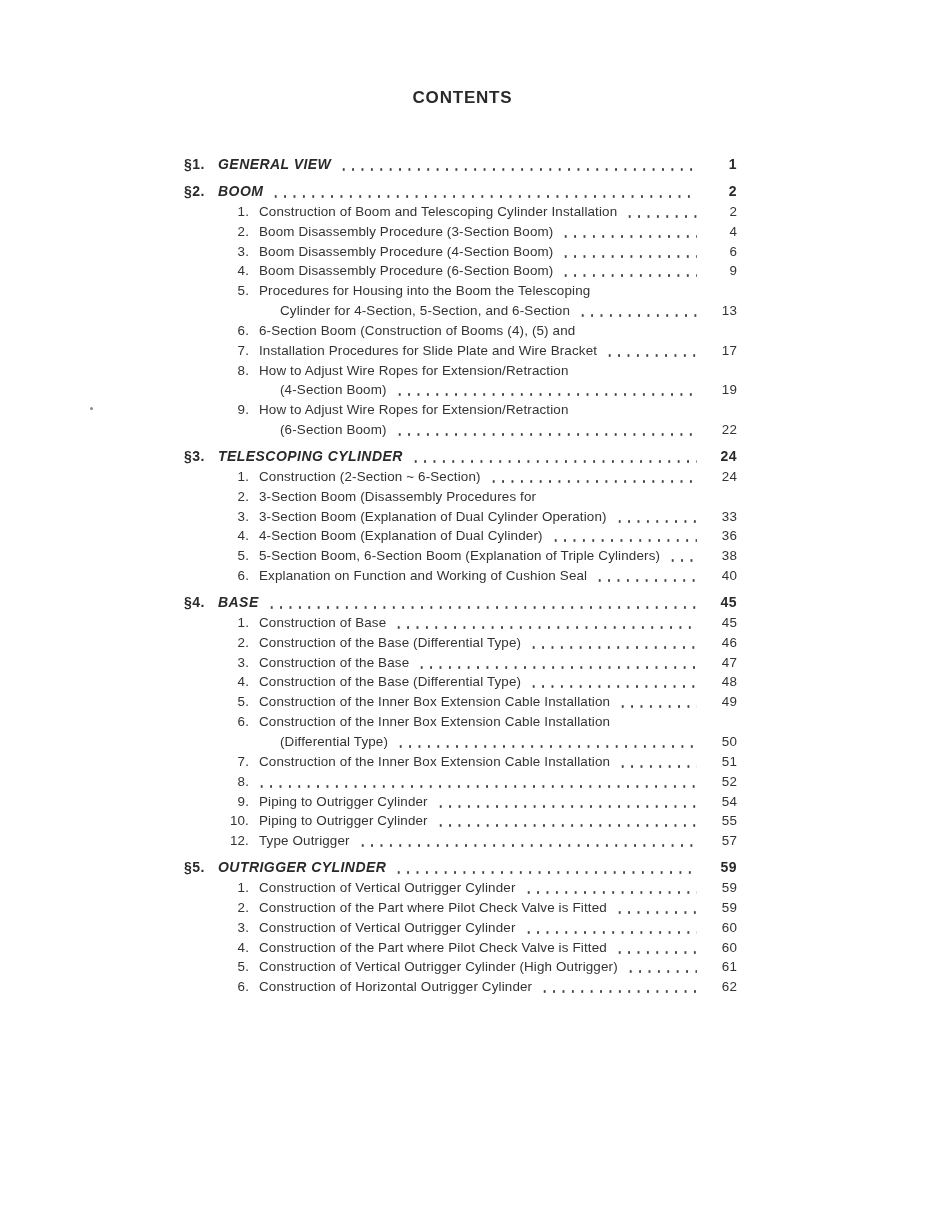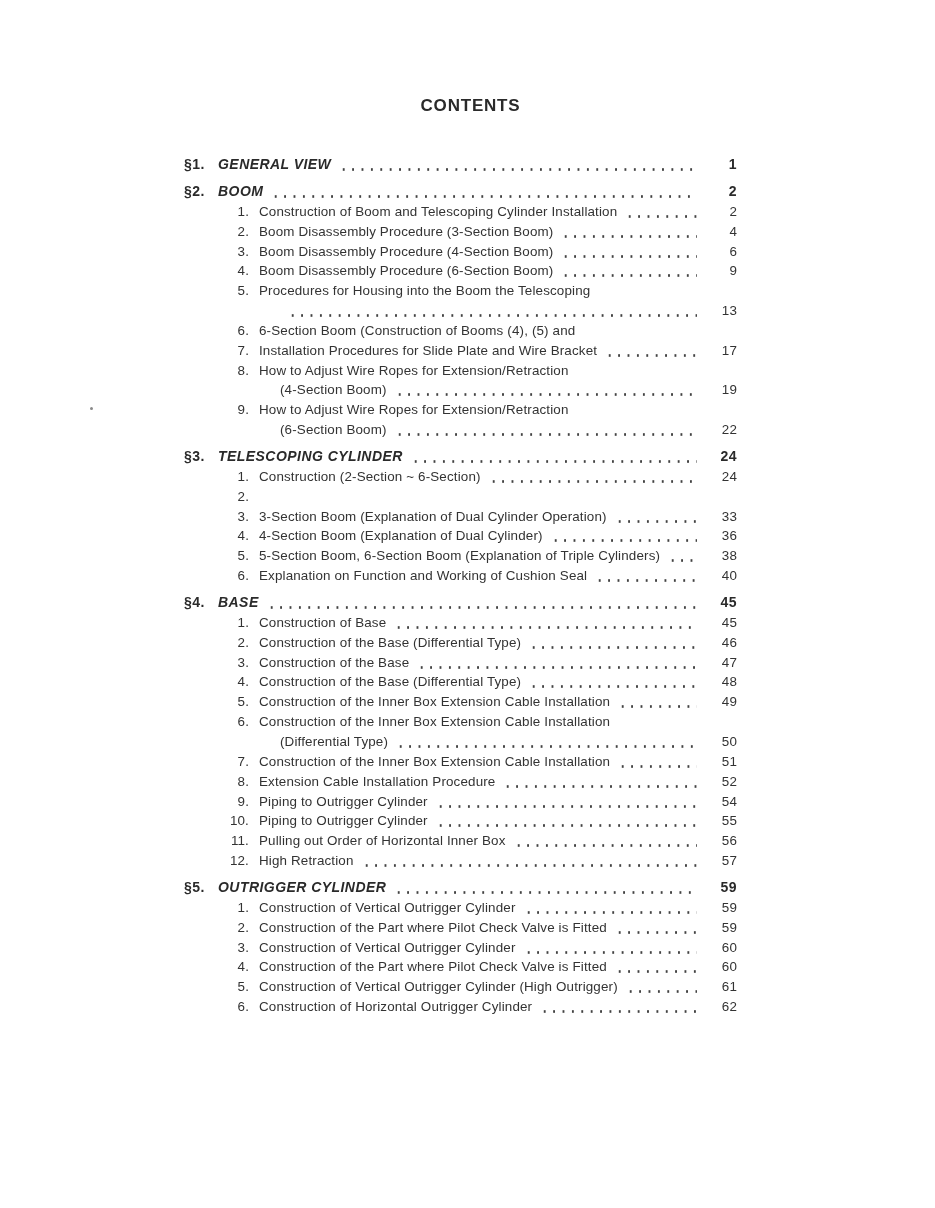--- a/index.html
+++ b/index.html
@@ -8,21 +8,21 @@
     width:935px;height:1208px;
     margin:0 auto;
     background:var(--paper,#ffffff);
     font-family:"Liberation Sans","DejaVu Sans",sans-serif;
     color:var(--ink,#333333);
     overflow:hidden;
   }
   .title{
     position:absolute;
     left:184px;top:86px;width:553px;
-    margin:10px;
+    margin:2px;
     text-align:center;
     font-size:17px;
     font-weight:700;
     letter-spacing:0.8px;
     color:var(--ink-strong,#2a2a2a);
   }
   .toc{
     position:absolute;
     left:184px;top:148px;width:553px;
   }
@@ -111,20 +111,21 @@
           <span class="inum">4.</span>
           <span class="itext">Boom Disassembly Procedure (6-Section Boom)</span>
           <span class="leader"></span>
           <span class="pg">9</span>
         </div>
         <div class="row item-row">
           <span class="inum">5.</span>
           <span class="itext">Procedures for Housing into the Boom the Telescoping</span>
         </div>
         <div class="row item-row cont-row">
+          <span class="itext">Cylinder for 4-Section, 5-Section, and 6-Section</span>
           <span class="leader"></span>
           <span class="pg">13</span>
         </div>
         <div class="row item-row">
           <span class="inum">6.</span>
           <span class="itext">6-Section Boom (Construction of Booms (4), (5) and</span>
         </div>
         <div class="row item-row">
           <span class="inum">7.</span>
           <span class="itext">Installation Procedures for Slide Plate and Wire Bracket</span>
@@ -158,20 +159,21 @@
           <span class="pg">24</span>
         </div>
         <div class="row item-row">
           <span class="inum">1.</span>
           <span class="itext">Construction (2-Section ~ 6-Section)</span>
           <span class="leader"></span>
           <span class="pg">24</span>
         </div>
         <div class="row item-row">
           <span class="inum">2.</span>
+          <span class="itext">3-Section Boom (Disassembly Procedures for</span>
         </div>
         <div class="row item-row">
           <span class="inum">3.</span>
           <span class="itext">3-Section Boom (Explanation of Dual Cylinder Operation)</span>
           <span class="leader"></span>
           <span class="pg">33</span>
         </div>
         <div class="row item-row">
           <span class="inum">4.</span>
           <span class="itext">4-Section Boom (Explanation of Dual Cylinder)</span>
@@ -238,45 +240,38 @@
           <span class="pg">50</span>
         </div>
         <div class="row item-row">
           <span class="inum">7.</span>
           <span class="itext">Construction of the Inner Box Extension Cable Installation</span>
           <span class="leader"></span>
           <span class="pg">51</span>
         </div>
         <div class="row item-row">
           <span class="inum">8.</span>
-          <span class="itext">Extension Cable Installation Procedure</span>
           <span class="leader"></span>
           <span class="pg">52</span>
         </div>
         <div class="row item-row">
           <span class="inum">9.</span>
           <span class="itext">Piping to Outrigger Cylinder</span>
           <span class="leader"></span>
           <span class="pg">54</span>
         </div>
         <div class="row item-row">
           <span class="inum">10.</span>
           <span class="itext">Piping to Outrigger Cylinder</span>
           <span class="leader"></span>
           <span class="pg">55</span>
         </div>
         <div class="row item-row">
-          <span class="inum">11.</span>
-          <span class="itext">Pulling out Order of Horizontal Inner Box</span>
-          <span class="leader"></span>
-          <span class="pg">56</span>
-        </div>
-        <div class="row item-row">
           <span class="inum">12.</span>
-          <span class="itext">High Retraction</span>
+          <span class="itext">Type Outrigger</span>
           <span class="leader"></span>
           <span class="pg">57</span>
         </div>
       </div>
       <div class="section">
         <div class="row sec-row">
           <span class="slabel">§5.</span>
           <span class="stitle">OUTRIGGER CYLINDER</span>
           <span class="leader"></span>
           <span class="pg">59</span>

